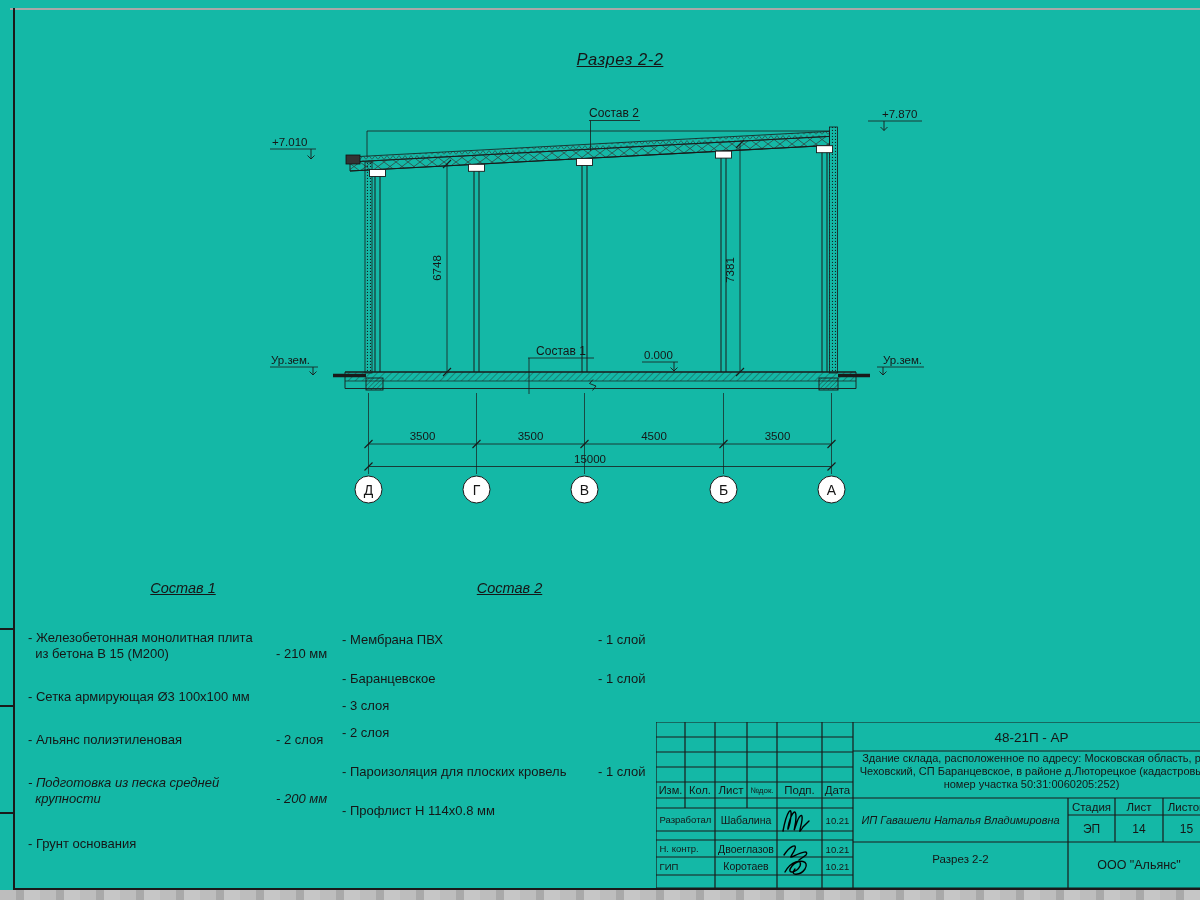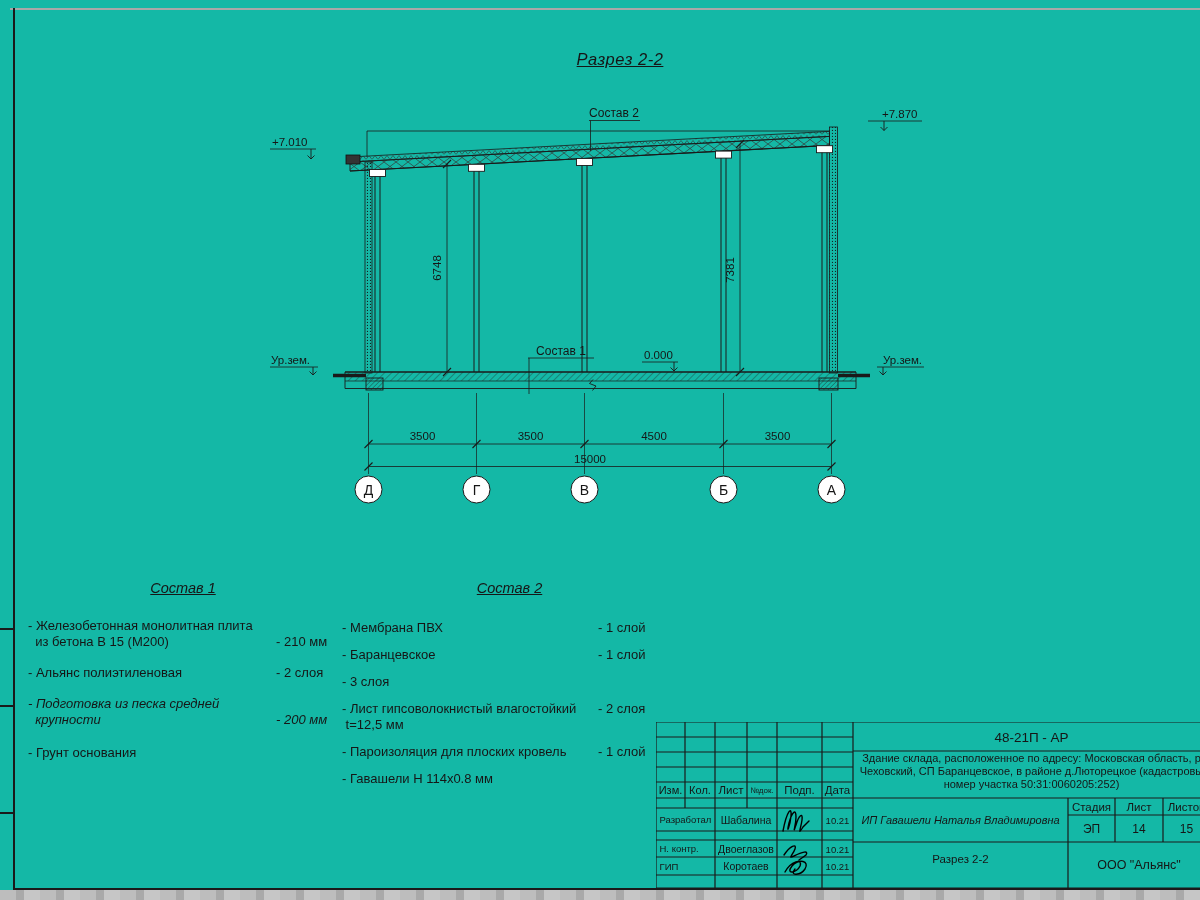--- a/index.html
+++ b/index.html
@@ -7,24 +7,24 @@
          font-family:"Liberation Sans",sans-serif;color:#111;}
   .abs{position:absolute;}
   .frame-line{position:absolute;background:#1a1a1a;}
   .frame-gray{position:absolute;background:#a8a8a8;}
   .section-title{position:absolute;left:500px;top:50px;width:240px;text-align:center;
     font-size:16.5px;font-style:italic;text-decoration:underline;letter-spacing:.5px;color:#161616;}
   svg text{font-family:"Liberation Sans",sans-serif;fill:#161616;}
   .compose{position:absolute;font-size:13px;line-height:16px;color:#161616;}
   .compose .hd{font-style:italic;text-decoration:underline;font-size:14.5px;text-align:center;}
   .mat-row{display:flex;}
-  .mat-name{white-space:pre-line;}
+  .mat-name{white-space:pre-line;margin-top:12px;}
   .mat-val{white-space:nowrap;}
   .c1 .mat-row{align-items:flex-end;margin-bottom:15px;}
-  .c2 .mat-row{align-items:flex-start;margin-bottom:11px;}
+  .c2 .mat-row{align-items:flex-end;margin-bottom:11px;}
   .c1 .mat-name{width:248px;}
   .c2 .mat-name{width:256px;}
   .bottom-strip{position:absolute;left:0;top:890px;width:1200px;height:10px;
     background:repeating-linear-gradient(90deg,#bdbdbd 0 16px,#a9a9a9 16px 24px,#c6c6c6 24px 40px);}
 </style>
 </head>
 <body>
 
 <div class="sheet">
 
@@ -173,20 +173,24 @@
   </svg>
 
   <div class="compose c1" style="left:28px;top:580px;width:310px;">
     <div class="hd" style="margin-left:30px;width:250px;margin-bottom:22px;">Состав 1</div>
     <div class="mat-row">
         <div class="mat-name">- Железобетонная монолитная плита
 &nbsp;&nbsp;из бетона В 15 (М200)</div>
         <div class="mat-val">- 210 мм</div>
       </div>
     <div class="mat-row">
+        <div class="mat-name">- Сетка армирующая Ø3 100х100 мм</div>
+        <div class="mat-val"></div>
+      </div>
+    <div class="mat-row">
         <div class="mat-name">- Альянс полиэтиленовая</div>
         <div class="mat-val">-  2 слоя</div>
       </div>
     <div class="mat-row" style="margin-bottom:17px;font-style:italic;">
         <div class="mat-name">- Подготовка из песка средней
 &nbsp;&nbsp;крупности</div>
         <div class="mat-val">- 200 мм</div>
       </div>
     <div class="mat-row">
         <div class="mat-name">- Грунт основания</div>
@@ -201,30 +205,28 @@
         <div class="mat-val">- 1 слой</div>
       </div>
     <div class="mat-row">
         <div class="mat-name">- Баранцевское</div>
         <div class="mat-val">- 1 слой</div>
       </div>
     <div class="mat-row">
         <div class="mat-val">- 3 слоя</div>
       </div>
     <div class="mat-row">
-        <div class="mat-name">- Лист гипсоволокнистый влагостойкий
-&nbsp;t=12,5 мм</div>
         <div class="mat-val">- 2 слоя</div>
       </div>
     <div class="mat-row">
         <div class="mat-name">- Пароизоляция для плоских кровель</div>
         <div class="mat-val">- 1 слой</div>
       </div>
     <div class="mat-row">
-        <div class="mat-name">- Гавашели Н 114х0.8 мм</div>
+        <div class="mat-name">- Профлист Н 114х0.8 мм</div>
         <div class="mat-val"></div>
       </div>
   </div>
 
   <svg class="abs" style="left:656px;top:722px;" width="554" height="166" viewBox="0 0 554 166">
     <g stroke="#1a1a1a" stroke-width="1.2">
       <path d="M0,0 H554 M0,166 H554 M0,0 V166 M554,0 V166"></path>
       <path d="M0,15 H197 M0,30 H197 M0,45 H197 M0,60 H197 M0,76 H554 M0,86 H197 M0,109 H197 M0,118 H197 M0,135 H197 M0,153 H197"></path>
       <path d="M29,0 V86 M59,0 V166 M91,0 V86 M121,0 V166 M166,0 V166 M197,0 V166"></path>
       <path d="M197,29 H554 M197,120 H554 M412,93 H554"></path>

